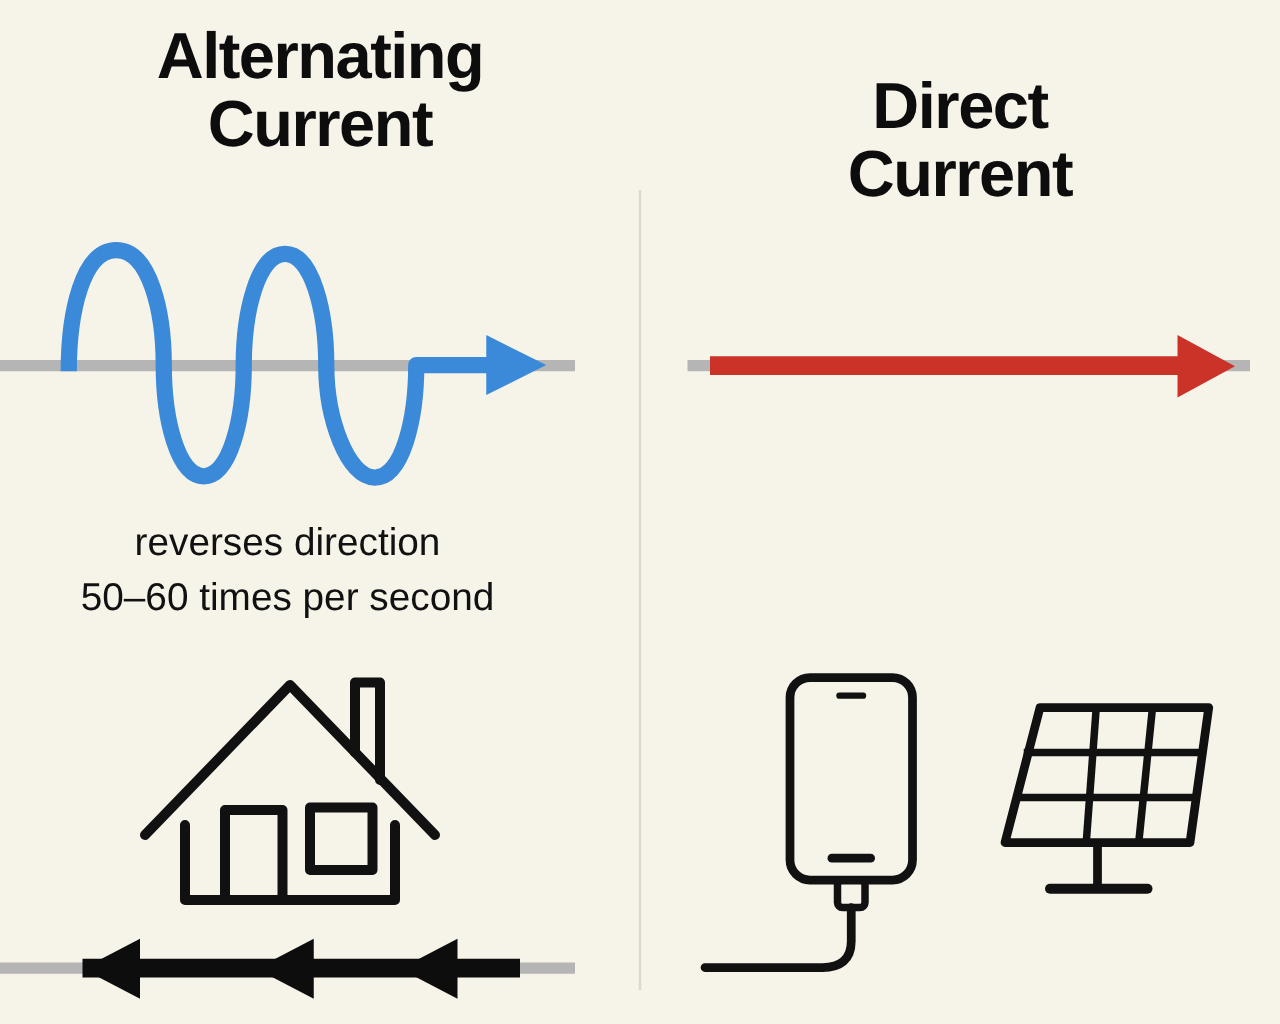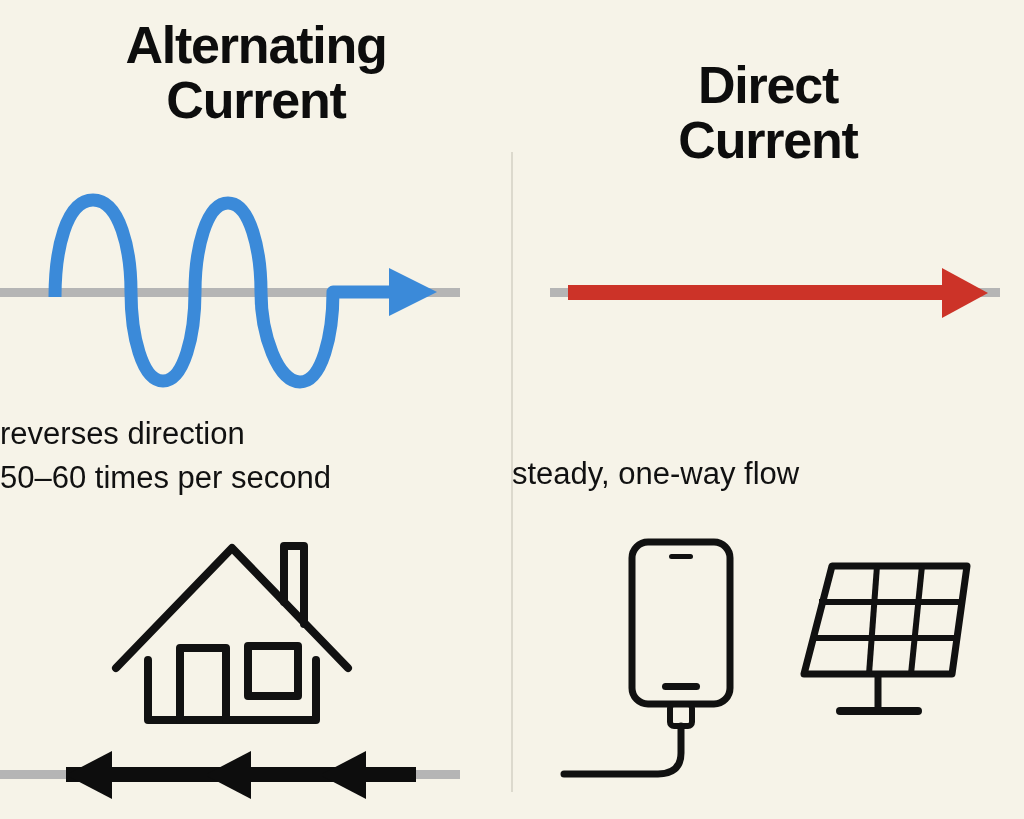--- a/index.html
+++ b/index.html
@@ -28,20 +28,21 @@
     font-size:52px;
     font-weight:bold;
     line-height:1.06;
     letter-spacing:-1.2px;
     color:#0d0d0d;
     white-space:pre-line;
   }
 
   .caption{
     position:absolute;left:0;width:460px;
+    text-align:center;
     font-size:31px;
     line-height:1.42;
     color:#111111;
     white-space:pre-line;
   }
   .caption-left{top:412px;}
   .caption-right{top:412px;}
 
   svg{display:block;}
   .svg-abs{position:absolute;}
@@ -91,21 +92,20 @@
     <polygon points="66,30 112,6 112,54" fill="#0d0d0d"></polygon>
     <polygon points="205,30 251,6 251,54" fill="#0d0d0d"></polygon>
     <polygon points="320,30 366,6 366,54" fill="#0d0d0d"></polygon>
   </svg>
 
   <div class="panel panel-right">
 
     <div class="title">Direct
 Current</div>
 
-    <div class="caption caption-right">steady, one-way flow</div>
   </div>
 
   <svg class="svg-abs" style="left:540px;top:262px;" width="470" height="62" viewBox="0 0 470 62">
     <rect x="10" y="26" width="450" height="9" fill="#b5b5b5"></rect>
     <rect x="28" y="23" width="390" height="15" fill="#cc3328"></rect>
     <polygon points="402,6 402,56 448,31" fill="#cc3328"></polygon>
   </svg>
 
   <svg class="svg-abs" style="left:560px;top:528px;" width="215" height="265" viewBox="0 0 215 265">
     <rect x="72" y="14" width="98" height="162" rx="16" ry="16" fill="none" stroke="#111" stroke-width="7"></rect>

